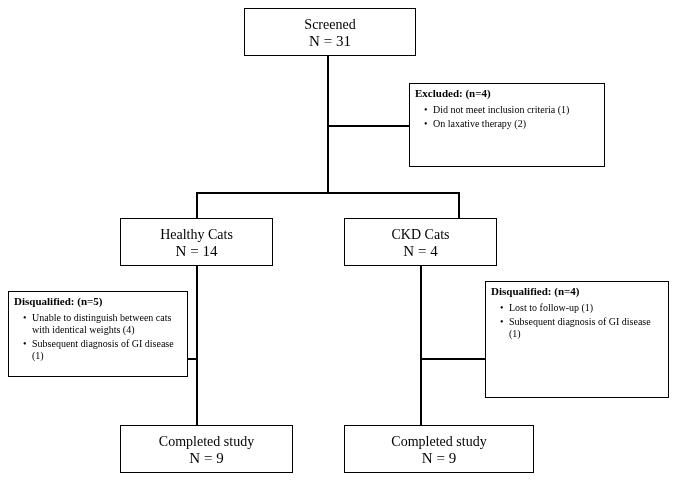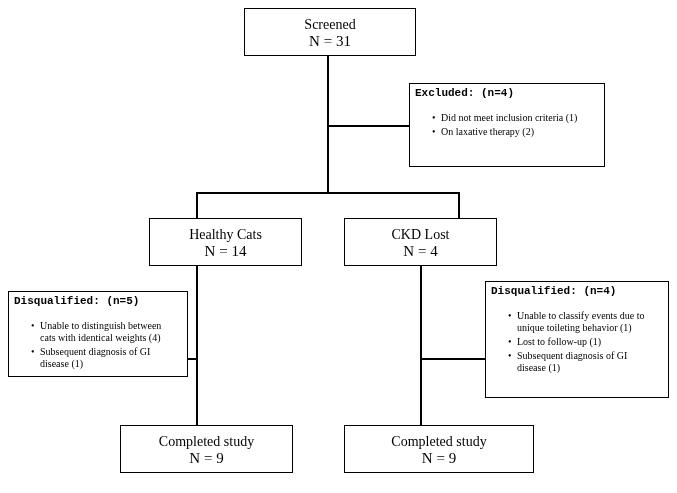--- a/index.html
+++ b/index.html
@@ -39,24 +39,23 @@
   .box-sub {
     font-size: 15px;
     line-height: 16px;
     text-align: center;
   }
   .excl-title {
     font-weight: bold;
     font-size: 11px;
     line-height: 13px;
     margin: 3px 0 2px 5px;
-    font-family: Liberation Mono, monospace;
   }
   .excl-list {
-    margin: 12px;
+    margin: 4px;
     padding: 0 4px 0 19px;
     list-style: none;
   }
   .excl-list li {
     font-size: 10px;
     line-height: 12px;
     position: relative;
     margin-bottom: 2px;
   }
   .excl-list li::before {
@@ -94,27 +93,27 @@
       <li>On laxative therapy (2)</li>
     </ul>
   </div>
 
   <div class="line hline" style="left:196px; top:192px; width:263px; height:1.5px;"></div>
 
   <div class="line vline" style="left:196px; top:192px; width:1.5px; height:26px;"></div>
 
   <div class="line vline" style="left:458px; top:192px; width:1.5px; height:26px;"></div>
 
-  <div class="box center-box" style="left:120px; top:218px; width:153px; height:48px;margin-left:29px;">
+  <div class="box center-box" style="left:120px; top:218px; width:153px; height:48px;">
     <div class="box-title">Healthy Cats</div>
     <div class="box-sub">N = 14</div>
   </div>
 
   <div class="box center-box" style="left:344px; top:218px; width:153px; height:48px;">
-    <div class="box-title">CKD Lost</div>
+    <div class="box-title">CKD Cats</div>
     <div class="box-sub">N = 4</div>
   </div>
 
   <div class="line vline" style="left:196px; top:266px; width:1.5px; height:159px;"></div>
 
   <div class="line vline" style="left:420px; top:266px; width:1.5px; height:159px;"></div>
 
   <div class="line hline" style="left:175px; top:358px; width:22px; height:1.5px;"></div>
 
   <div class="line hline" style="left:420px; top:358px; width:65px; height:1.5px;"></div>
@@ -123,21 +122,20 @@
     <div class="excl-title">Disqualified: (n=5)</div>
     <ul class="excl-list">
       <li>Unable to distinguish between cats with identical weights (4)</li>
       <li>Subsequent diagnosis of GI disease (1)</li>
     </ul>
   </div>
 
   <div class="box" style="left:485px; top:281px; width:184px; height:117px;">
     <div class="excl-title">Disqualified: (n=4)</div>
     <ul class="excl-list">
-      <li>Unable to classify events due to unique toileting behavior (1)</li>
       <li>Lost to follow-up (1)</li>
       <li>Subsequent diagnosis of GI disease (1)</li>
     </ul>
   </div>
 
   <div class="box center-box" style="left:120px; top:425px; width:173px; height:48px;">
     <div class="box-title">Completed study</div>
     <div class="box-sub">N = 9</div>
   </div>
 

